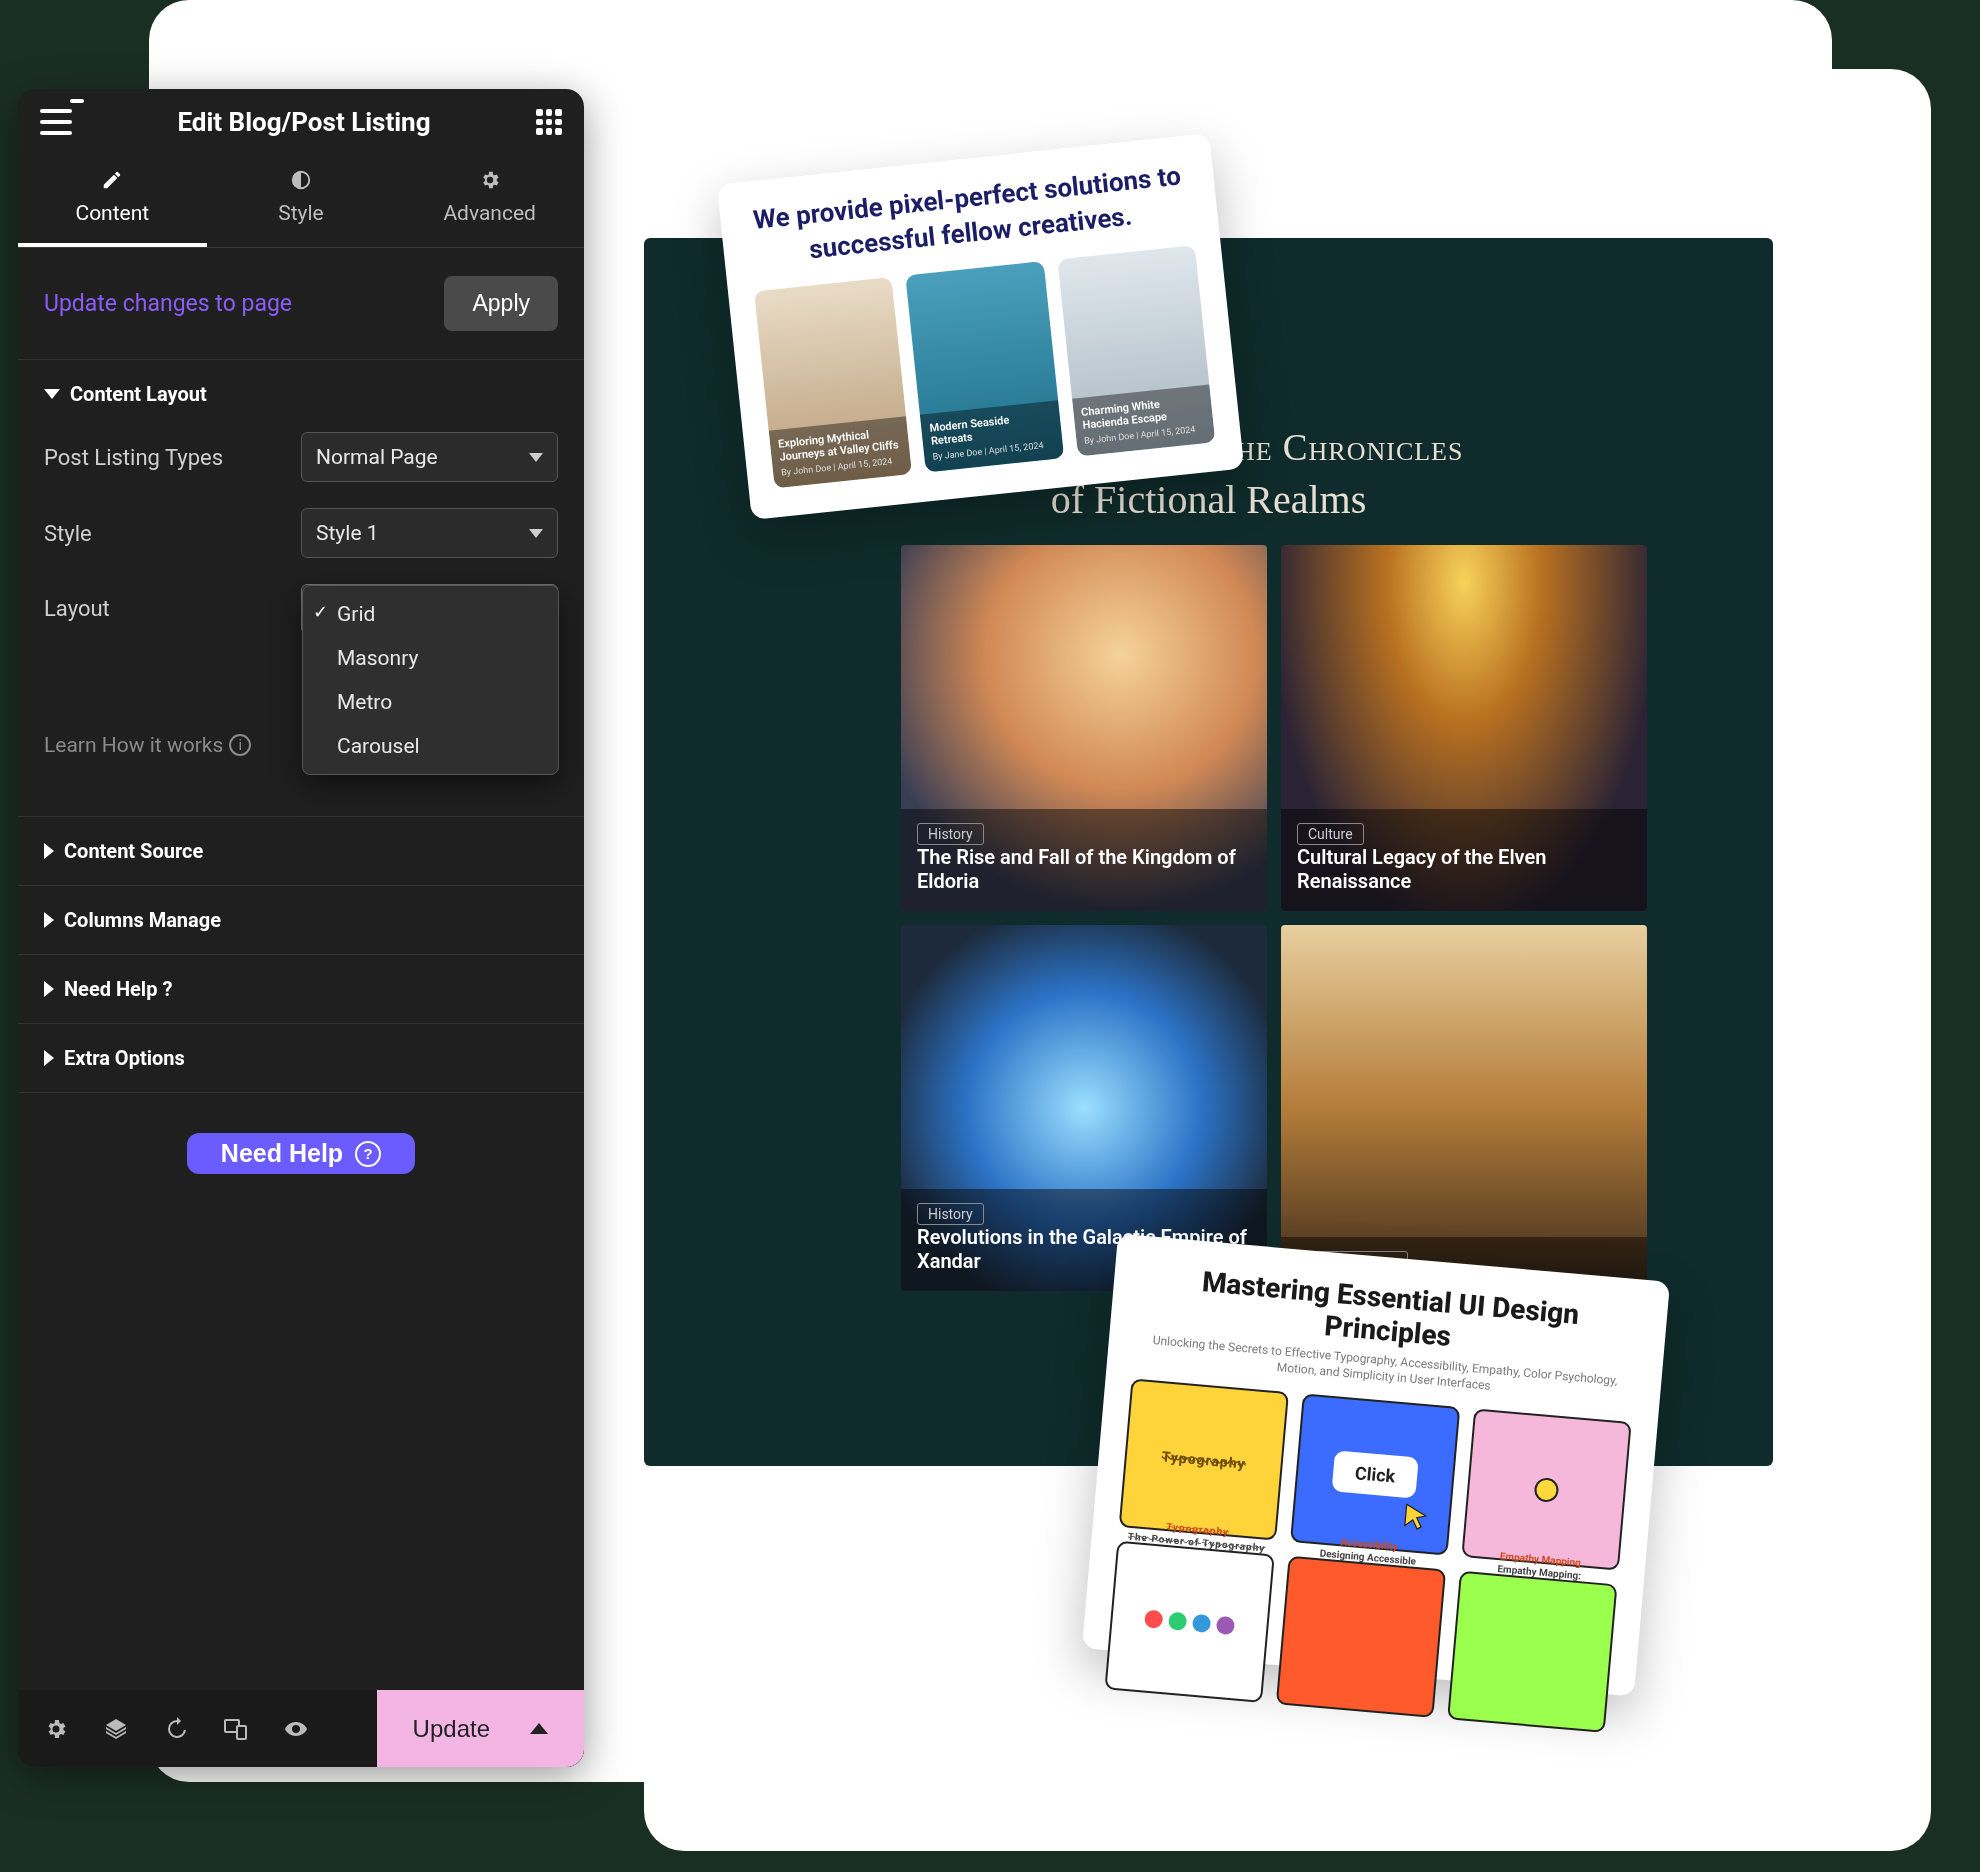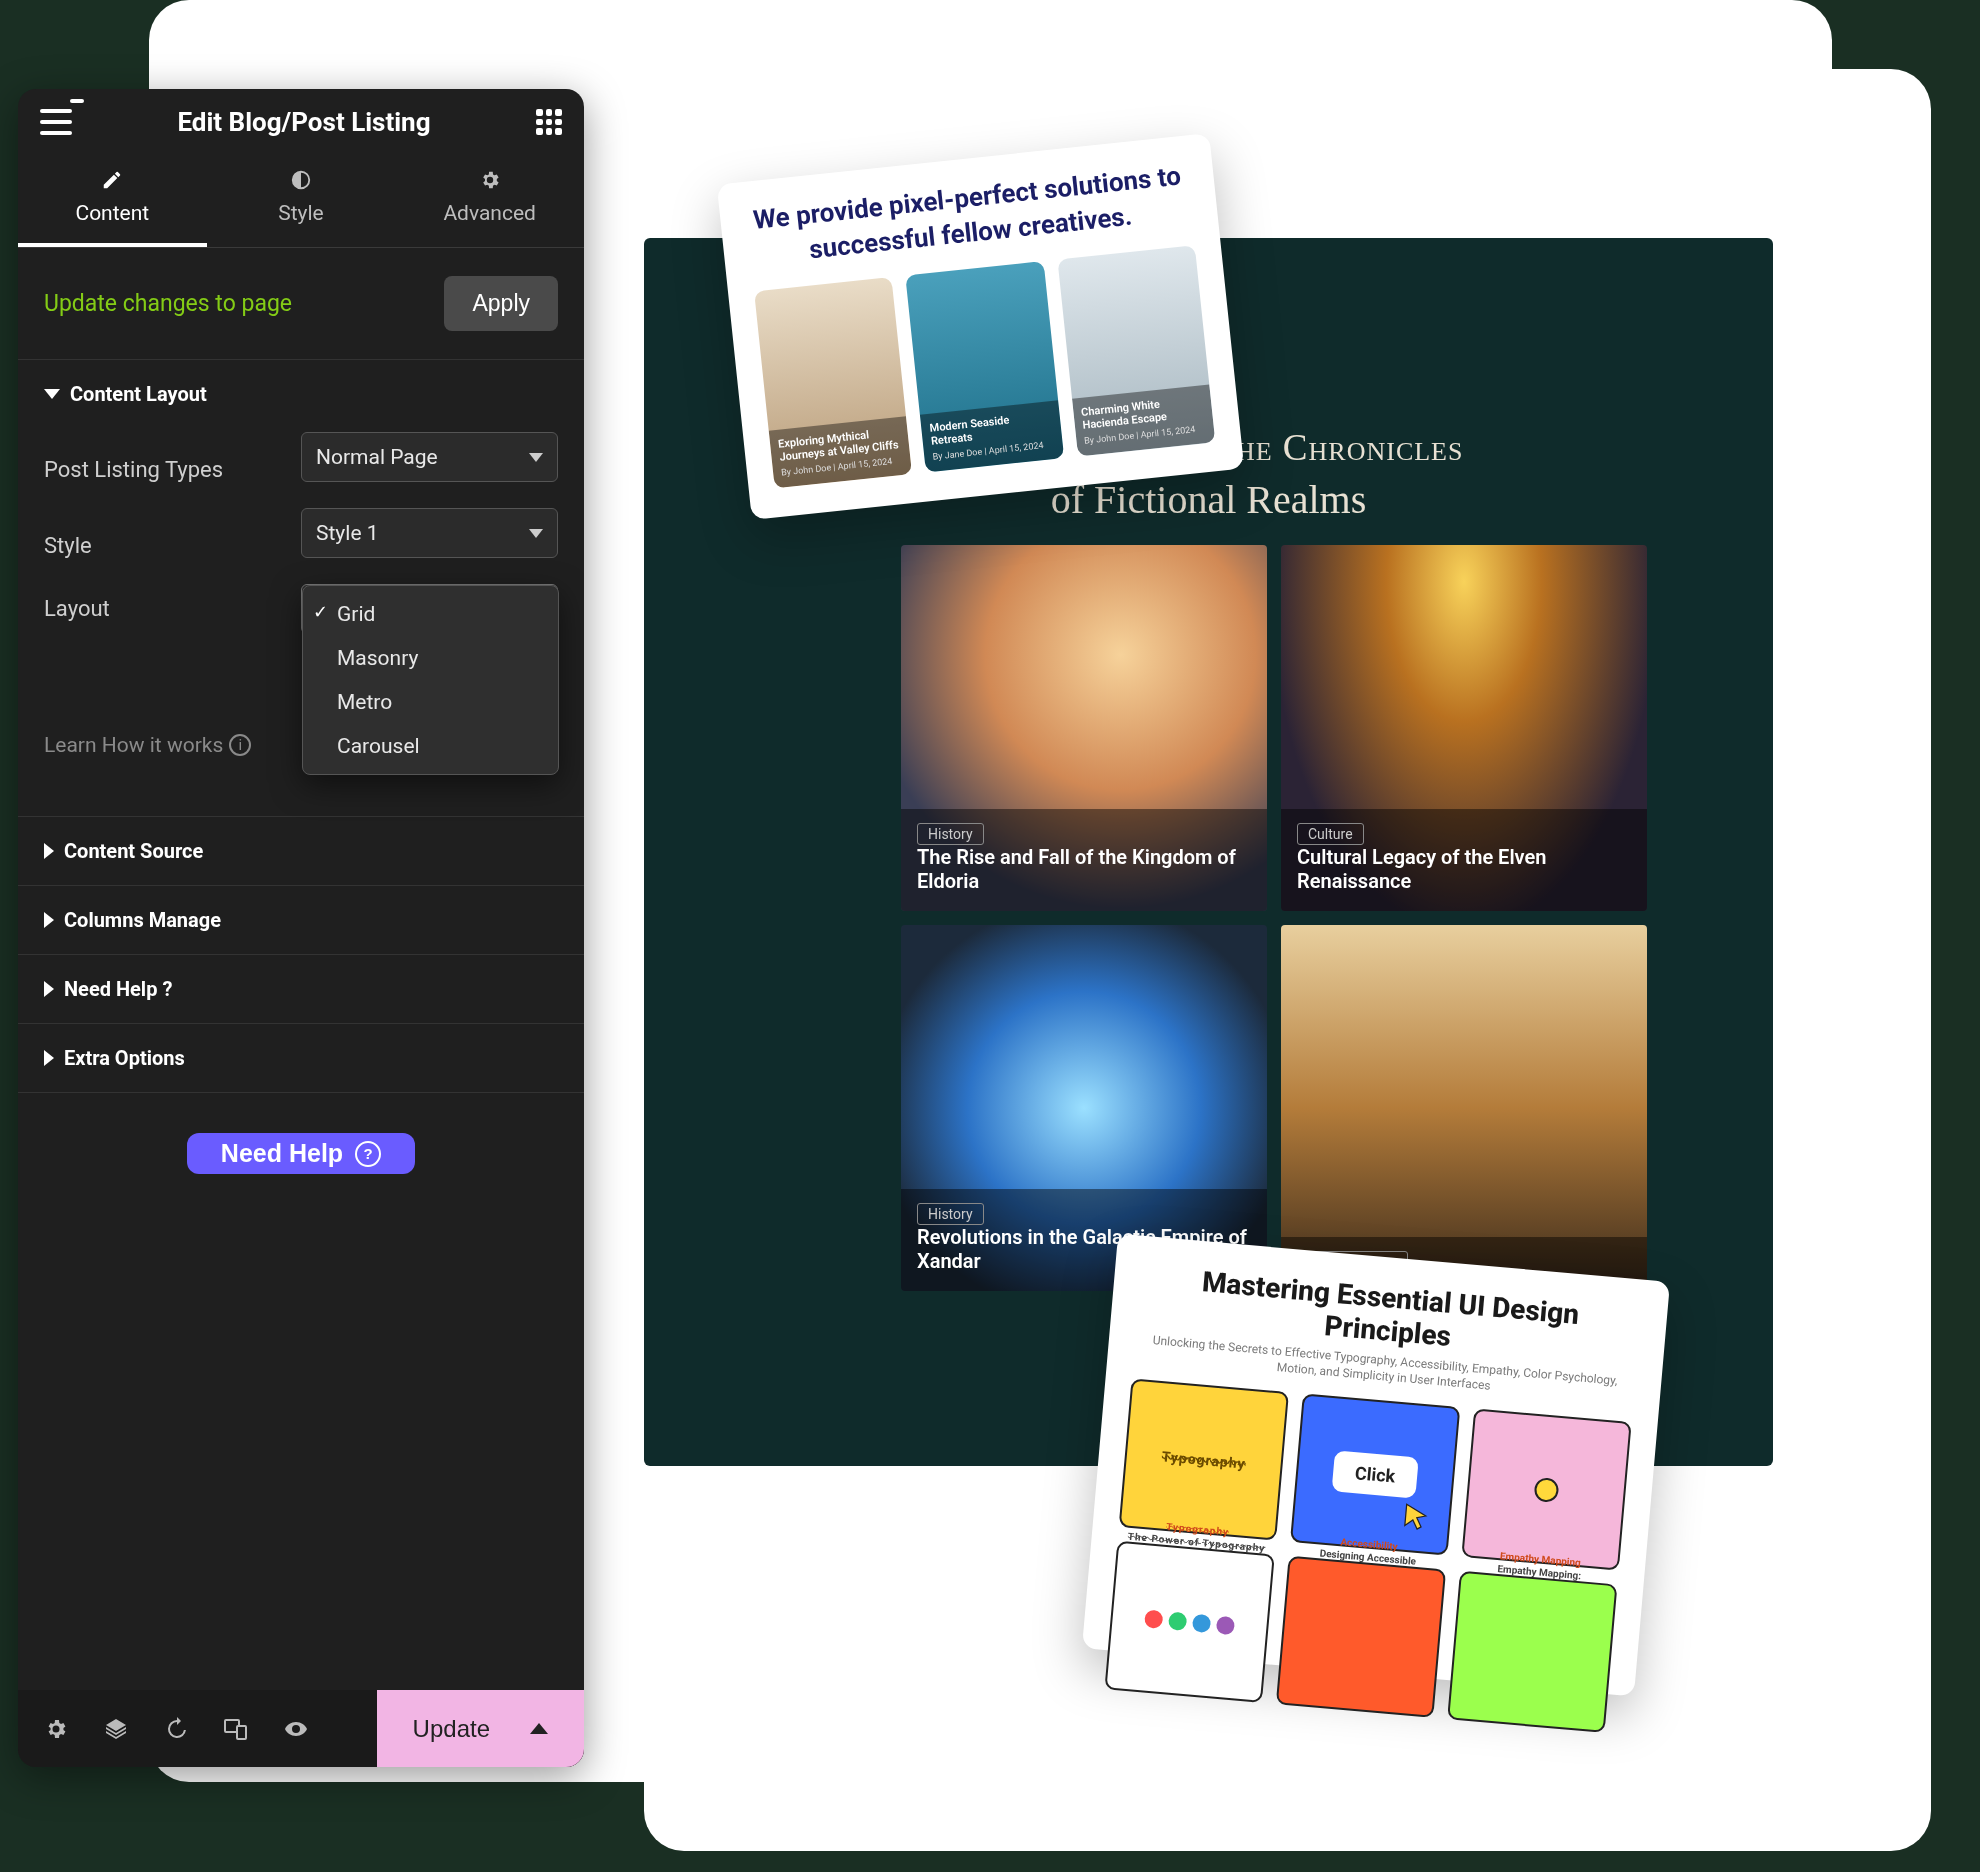--- a/index.html
+++ b/index.html
@@ -68,41 +68,41 @@
     display:flex; flex-direction:column; align-items:center; gap:8px;
   }
   .tab.active { color:#fff; border-bottom: 4px solid #fff; }
   .tab .ticon { width:26px; height:26px; display:flex; align-items:center; justify-content:center; }
 
   .apply-row {
     display:flex; align-items:center; justify-content:space-between;
     padding: 28px 26px;
     border-bottom:1px solid #333;
   }
-  .apply-row .txt { font-size:23px; color:#84cc16; }
+  .apply-row .txt { font-size:23px; color:#8b5cf6; }
   .apply-btn {
     background:#4a4a4a; color:#fff; border:none;
     font-size:23px; padding:14px 28px; border-radius:8px; cursor:pointer;
   }
 
   .section {
     padding: 22px 26px;
     border-bottom:1px solid #333;
   }
   .section-header {
     display:flex; align-items:center; gap:10px;
     font-weight:700; font-size:20px; color:#fff;
     cursor:pointer;
   }
   .caret { width:0; height:0; border-left:8px solid transparent; border-right:8px solid transparent; }
   .caret.down { border-top:10px solid #fff; }
   .caret.right { border-left:10px solid #fff; border-top:8px solid transparent; border-bottom:8px solid transparent; border-right:none; }
 
   .field-row {
-    display:flex; align-items:flex-end; justify-content:space-between;
+    display:flex; align-items:center; justify-content:space-between;
     margin-top:26px;
   }
   .field-label { font-size:22px; color:#cfcfcf; }
   .select {
     width: 257px;
     background:#2b2b2b; border:1px solid #555; border-radius:6px;
     padding:12px 14px;
     color:#e8e8e8; font-size:21px;
     display:flex; justify-content:space-between; align-items:center;
     cursor:pointer;

